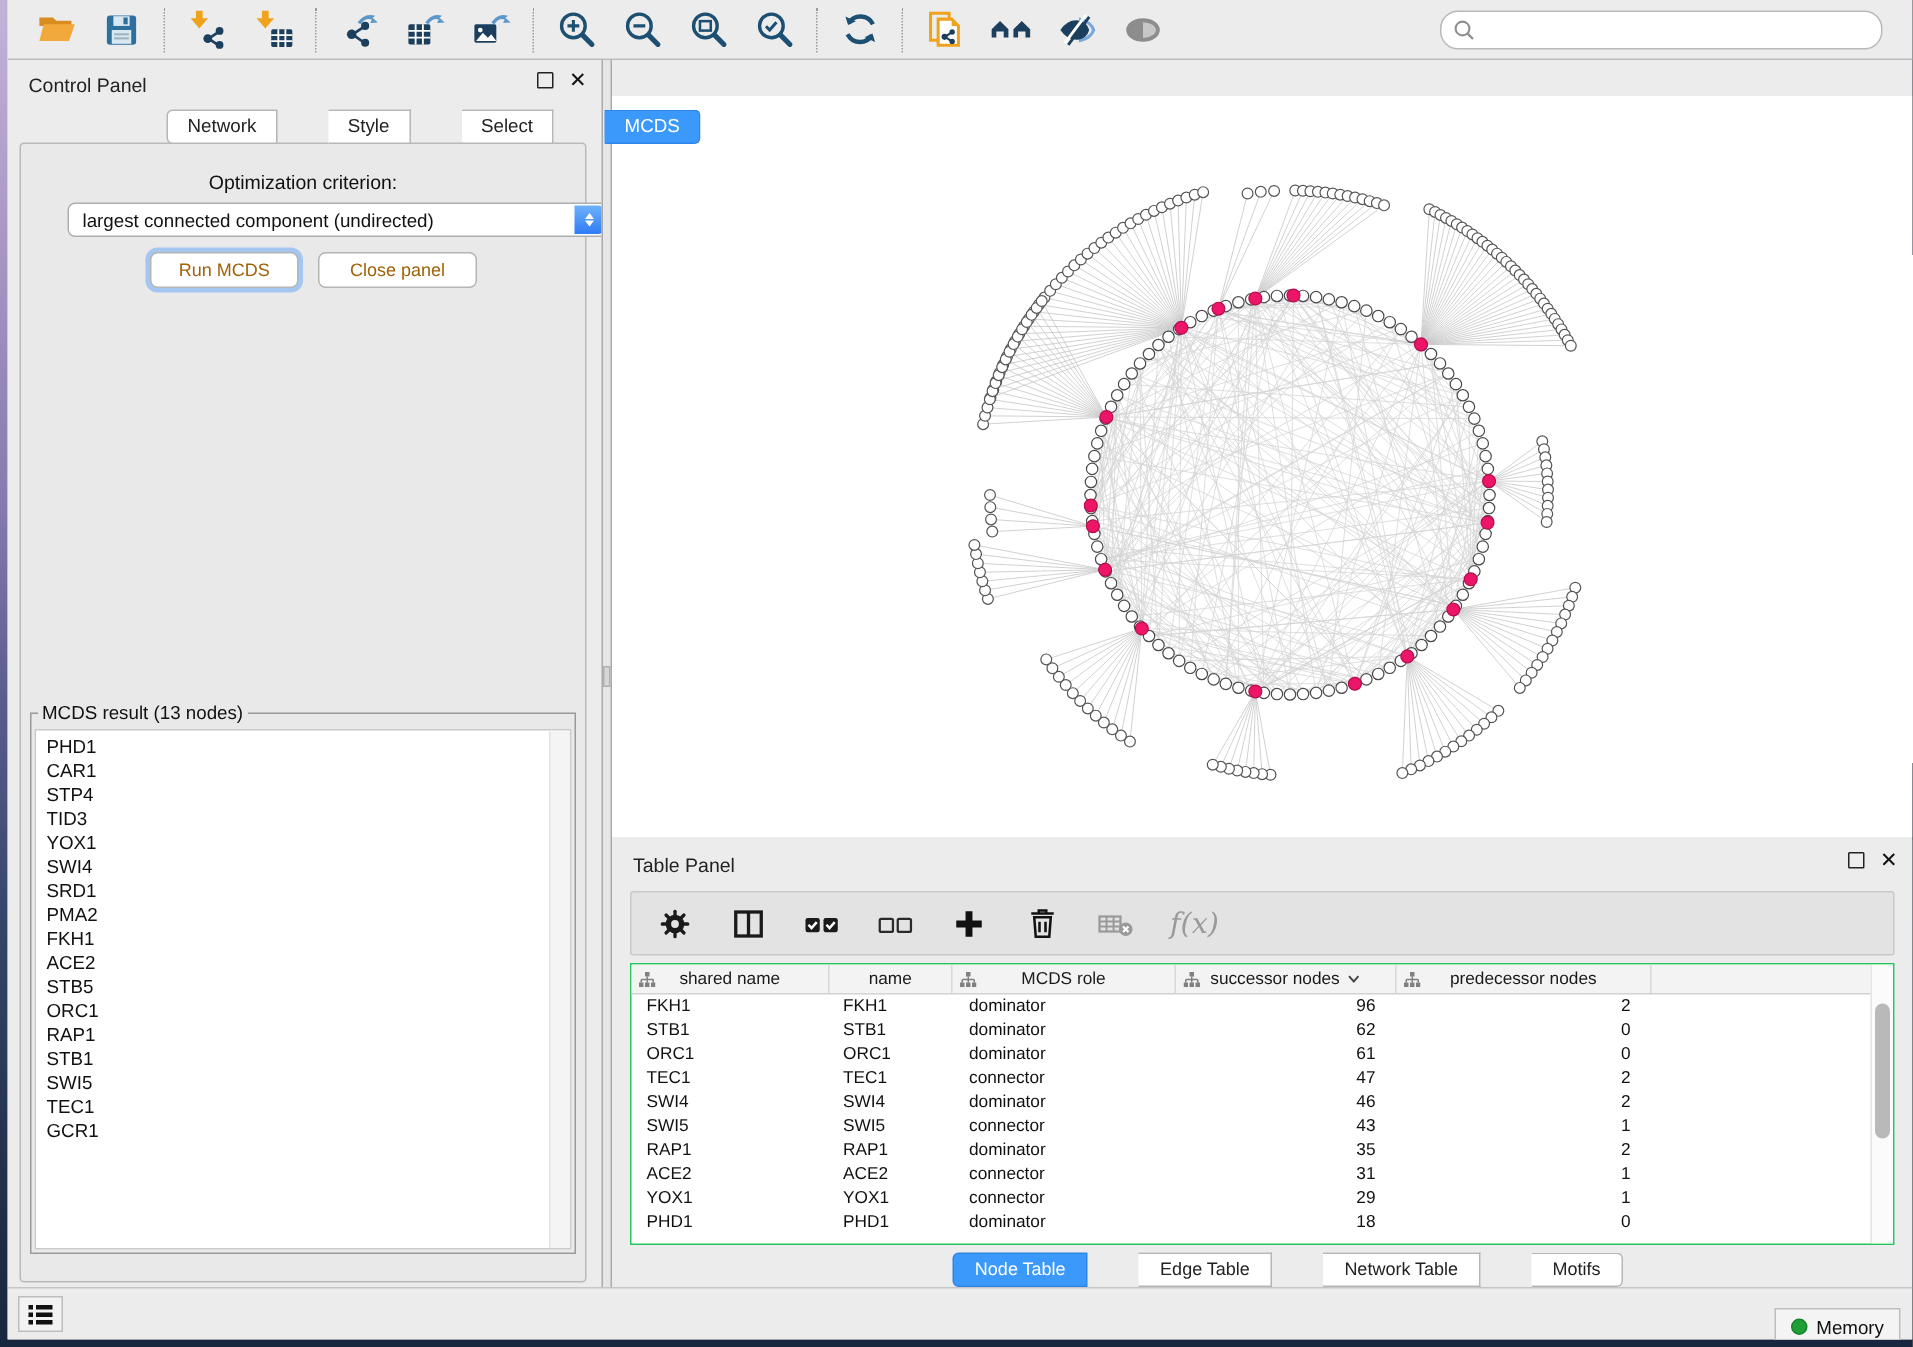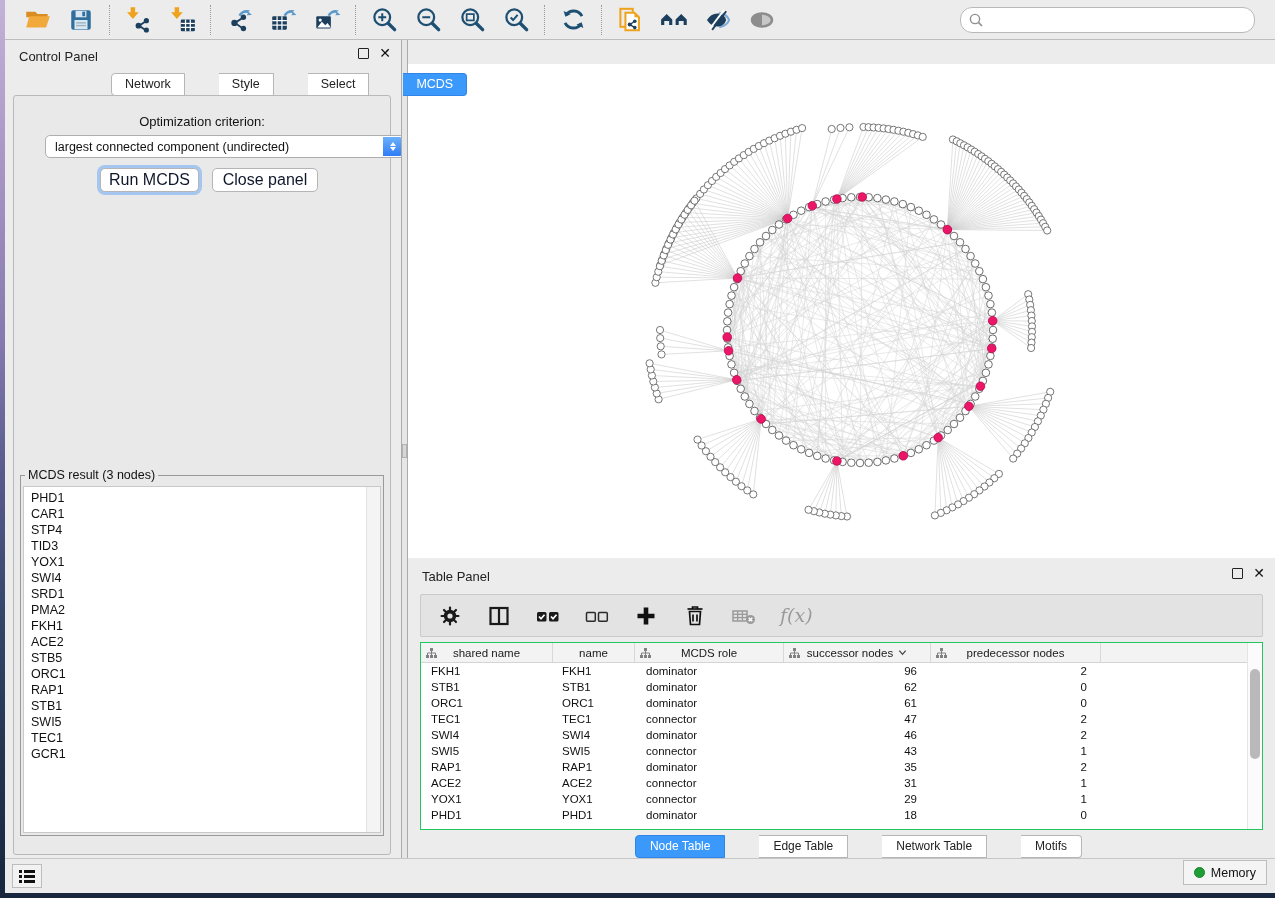--- a/index.html
+++ b/index.html
@@ -38,21 +38,21 @@
   #cp-content{position:absolute;left:8px;right:10px;top:55px;bottom:3px;background:#e9e9e9;
     border:1px solid #b9b9b9;border-radius:3px;}
   #opt-label{position:absolute;left:0;right:0;top:18px;text-align:center;font-size:13px;color:#111;}
   #opt-select{position:absolute;left:31px;width:360px;top:39px;height:23px;background:#fff;
     border:1px solid #aeaeae;border-radius:5px;font-size:12.5px;display:flex;align-items:center;
     padding-left:9px;color:#111;}
   #opt-stepper{position:absolute;right:1px;top:1px;bottom:1px;width:20px;border-radius:0 4px 4px 0;
     background:linear-gradient(180deg,#6db1fb,#2f7cf6);display:flex;flex-direction:column;
     align-items:center;justify-content:center;gap:1px;}
   .btn{position:absolute;height:24px;background:#fff;border:1px solid #b5b5b5;border-radius:5px;
-    font-size:16px;color:#0f172a;display:flex;align-items:center;justify-content:center;}
+    font-size:12px;color:#a16207;display:flex;align-items:center;justify-content:center;}
   #run-btn{left:86px;width:99px;top:72px;box-shadow:0 0 0 3px rgba(110,170,245,.55);}
   #closep-btn{left:198px;width:106px;top:72px;}
   #mcds-fieldset{position:absolute;left:6px;right:6px;top:372px;bottom:18px;
     border:1px solid #9a9a9a;margin:0;padding:2px;}
   #mcds-fieldset legend{font-size:12.5px;color:#111;padding:0 3px;margin-left:2px;}
   #mcds-listwrap{position:absolute;left:2px;right:2px;top:4px;bottom:2px;background:#fff;
     border:1px solid #c9c9c9;overflow:hidden;}
   #mcds-scroll{position:absolute;right:0;top:0;bottom:0;width:14px;background:#f4f4f4;border-left:1px solid #e2e2e2;}
   .result-item{font-size:12.5px;line-height:16px;padding-left:7px;color:#111;}
   #mcds-list{position:absolute;inset:3px 15px 0 0;}
@@ -93,21 +93,21 @@
   .c0{width:132px;} .c1{width:82px;} .c2{width:149px;} .c3{width:147px;} .c4{width:170px;} .c5{flex:1;border-right:none;}
   .tr .c0{padding-left:10px;} .tr .c1{padding-left:9px;} .tr .c2{padding-left:11px;}
   .tr .c3,.tr .c4{text-align:right;padding-right:14px;}
   #tp-tabs{position:absolute;left:0;right:0;top:275px;display:flex;justify-content:center;}
   #tp-tabs .tab{padding:3px 14px 4px;font-size:12px;}
 
   
   #statusbar{position:absolute;left:0;right:0;bottom:0;height:35px;background:#ececec;border-top:1px solid #c6c6c6;}
   #list-btn{position:absolute;left:7px;top:5px;width:30px;height:24px;background:#f2f2f2;
     border:1px solid #bdbdbd;display:flex;align-items:center;justify-content:center;}
-  #memory-btn{position:absolute;right:8px;top:1px;height:25px;background:#f4f4f4;border:1px solid #bdbdbd;
+  #memory-btn{position:absolute;right:8px;top:13px;height:25px;background:#f4f4f4;border:1px solid #bdbdbd;
     display:flex;align-items:center;gap:6px;padding:0 10px;font-size:12.5px;color:#111;}
   #memory-dot{width:11px;height:11px;border-radius:50%;background:#1f9e36;border:1px solid #17822a;}
   .chev-up,.chev-dn{width:0;height:0;border-left:3.5px solid transparent;border-right:3.5px solid transparent;}
   .chev-up{border-bottom:4.5px solid #fff;}
   .chev-dn{border-top:4.5px solid #fff;}
 </style>
 </head>
 <body>
 <div id="screen">
   <div id="wallpaper"></div>
@@ -292,21 +292,21 @@
         <div id="opt-select">
           <span>largest connected component (undirected)</span>
           <span id="opt-stepper">
               <span class="chev-up"></span>
               <span class="chev-dn"></span>
             </span>
         </div>
         <div id="run-btn" class="btn">Run MCDS</div>
         <div id="closep-btn" class="btn">Close panel</div>
         <fieldset id="mcds-fieldset">
-          <legend>MCDS result (3 nodes)</legend>
+          <legend>MCDS result (13 nodes)</legend>
           <div id="mcds-listwrap">
             <div id="mcds-list">
                 <div class="result-item">PHD1</div>
                 <div class="result-item">CAR1</div>
                 <div class="result-item">STP4</div>
                 <div class="result-item">TID3</div>
                 <div class="result-item">YOX1</div>
                 <div class="result-item">SWI4</div>
                 <div class="result-item">SRD1</div>
                 <div class="result-item">PMA2</div>

